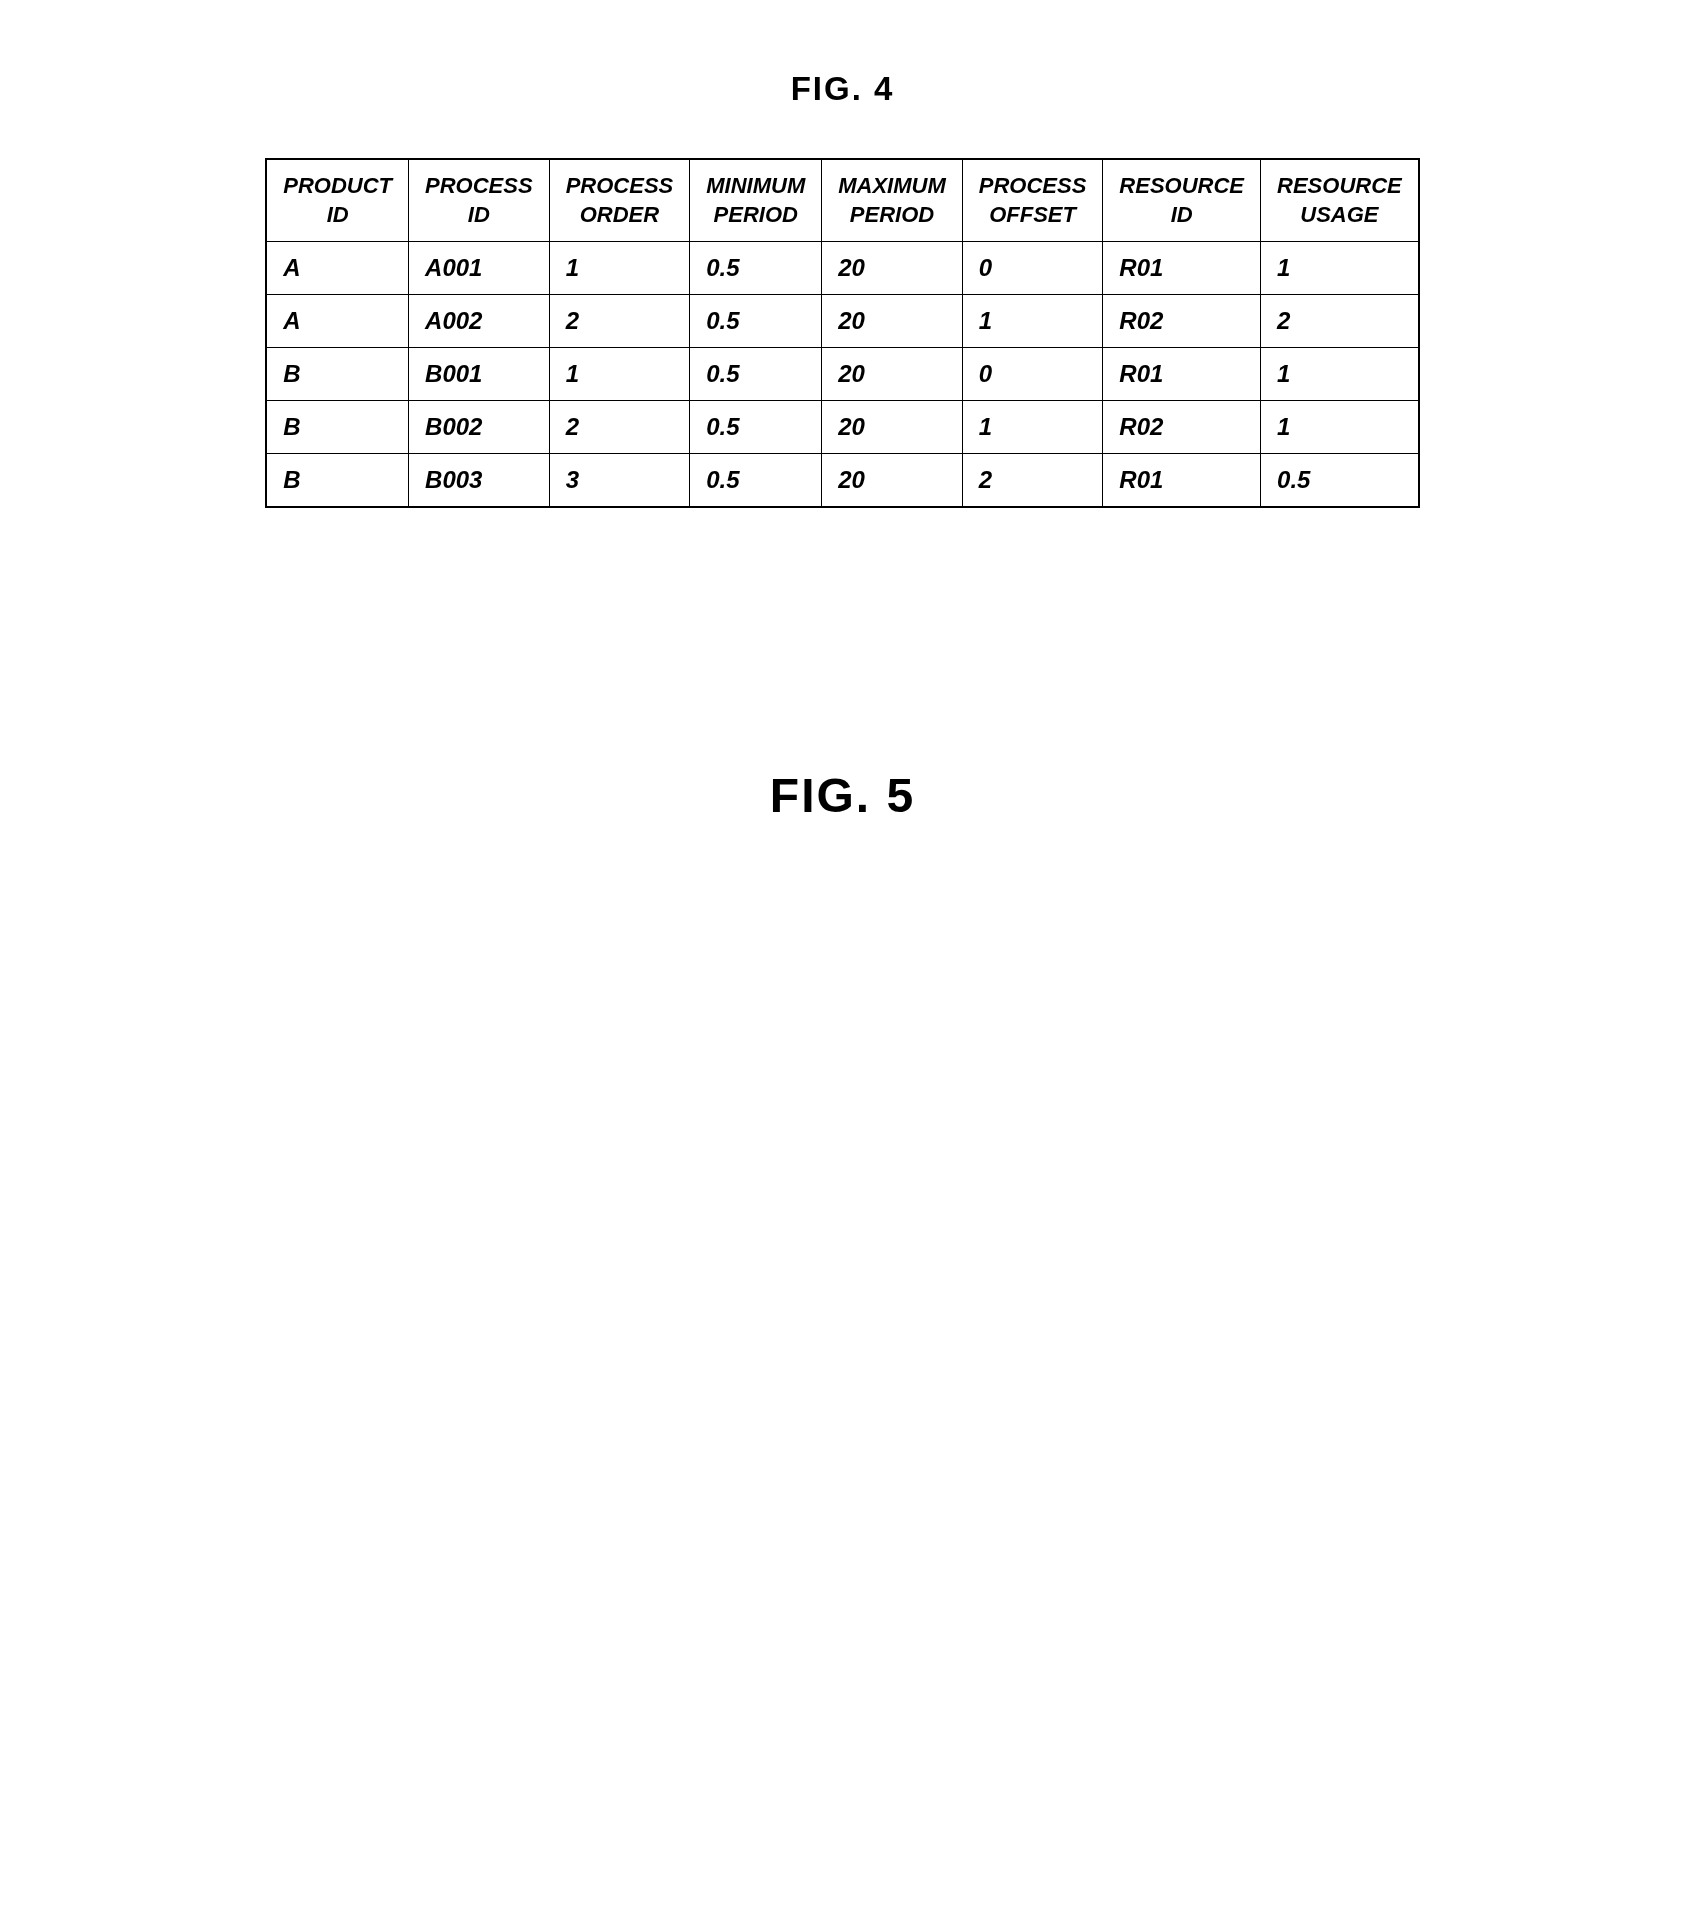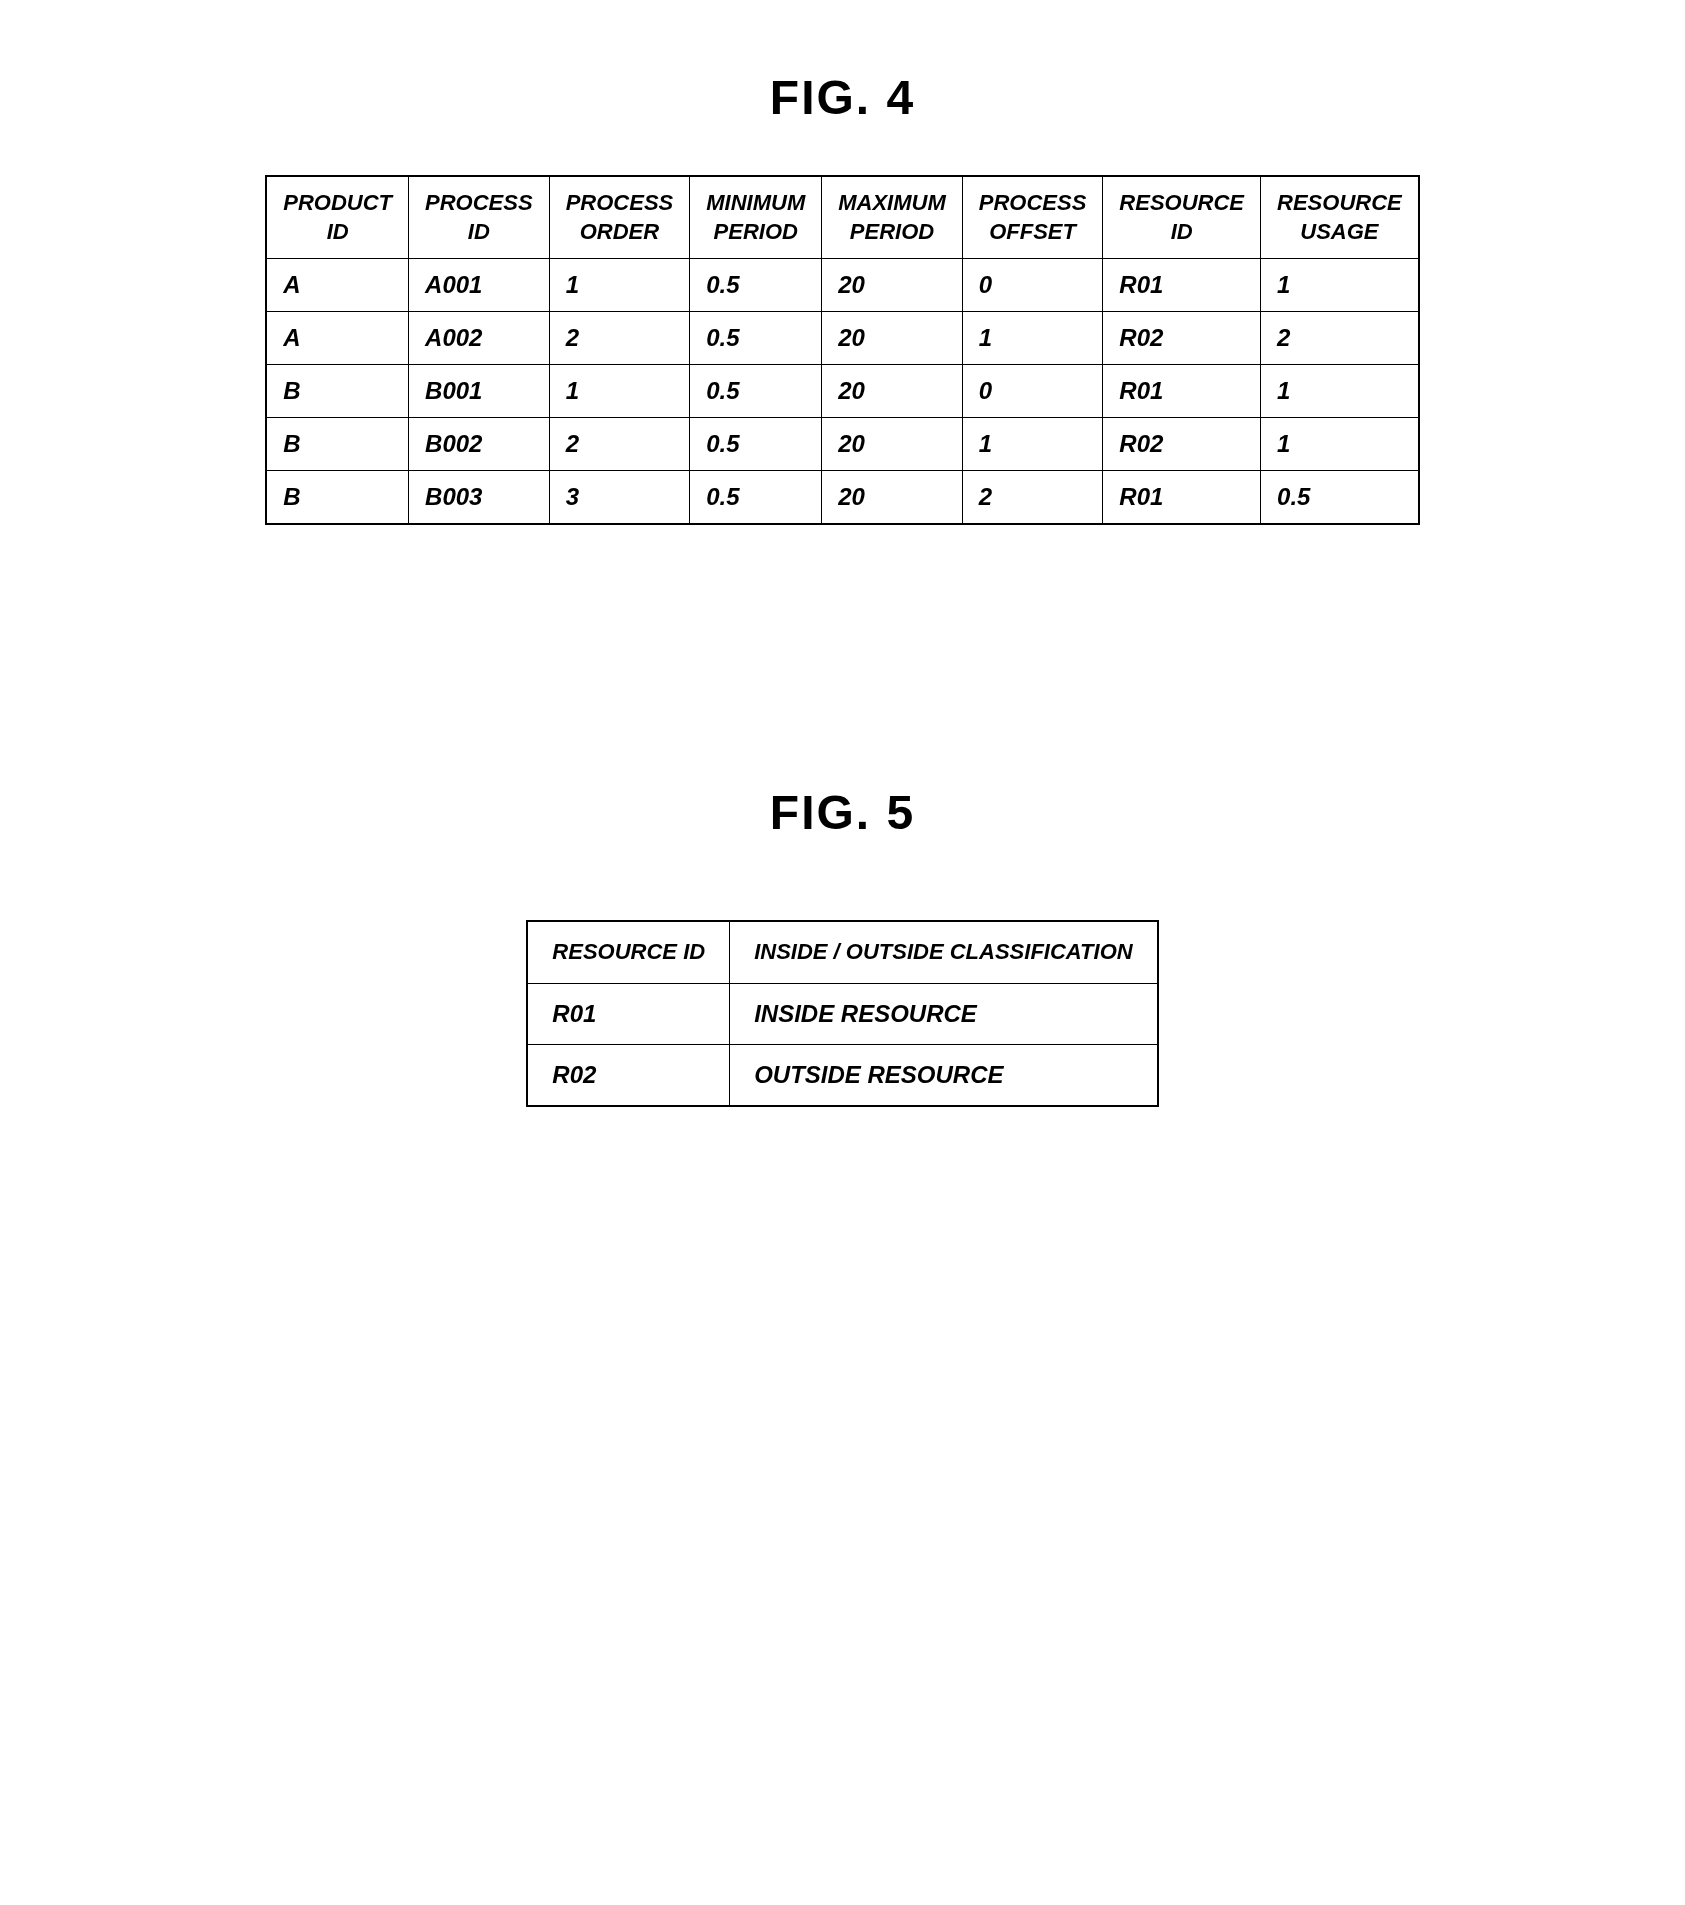--- a/index.html
+++ b/index.html
@@ -12,21 +12,21 @@
       background: #ffffff;
       font-family: Arial, Helvetica, sans-serif;
       width: 1685px;
       min-height: 1905px;
       padding: 40px 60px;
       color: #000000;
     }
 
     .page-title {
       text-align: center;
-      font-size: 48px;
+      font-size: 33px;
       font-weight: 900;
       letter-spacing: 2px;
       margin-bottom: 50px;
       margin-top: 30px;
     }
 
     .table-container {
       margin: 0 auto;
       display: flex;
       justify-content: center;
@@ -174,33 +174,13 @@
       </tbody>
   </table>
 </div>
 
 <div class="spacer"></div>
 <div class="spacer"></div>
 
 <div class="fig5-section">
   <div class="fig5-title">FIG. 5</div>
 
-  <div class="fig5-table-container">
-    <table class="fig5-table">
-      <thead>
-        <tr>
-          <th>RESOURCE ID</th>
-          <th>INSIDE / OUTSIDE CLASSIFICATION</th>
-        </tr>
-      </thead>
-      <tbody id="fig5-tbody">
-      <tr>
-      <td>R01</td>
-      <td>INSIDE RESOURCE</td>
-    </tr>
-          <tr>
-      <td>R02</td>
-      <td>OUTSIDE RESOURCE</td>
-    </tr>
-        </tbody>
-    </table>
-  </div>
 </div>
 
 </body></html>

